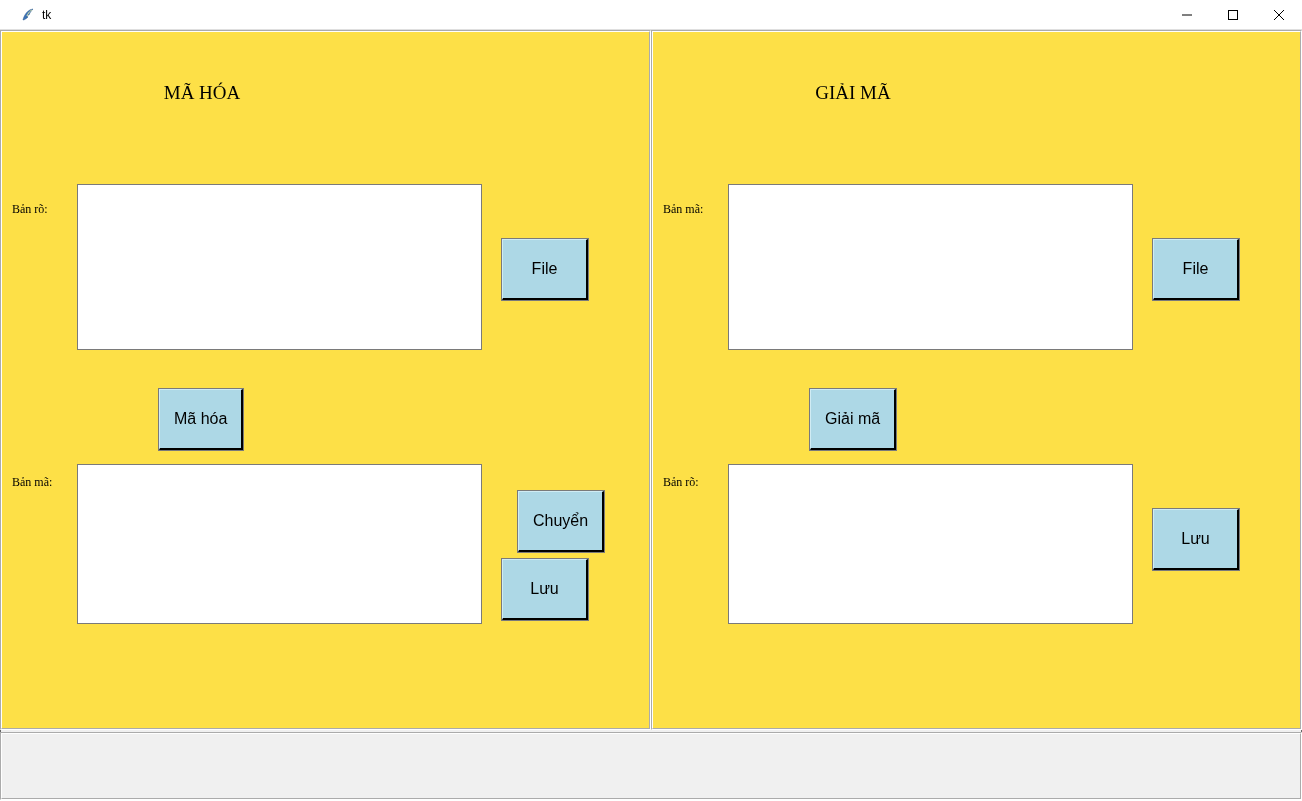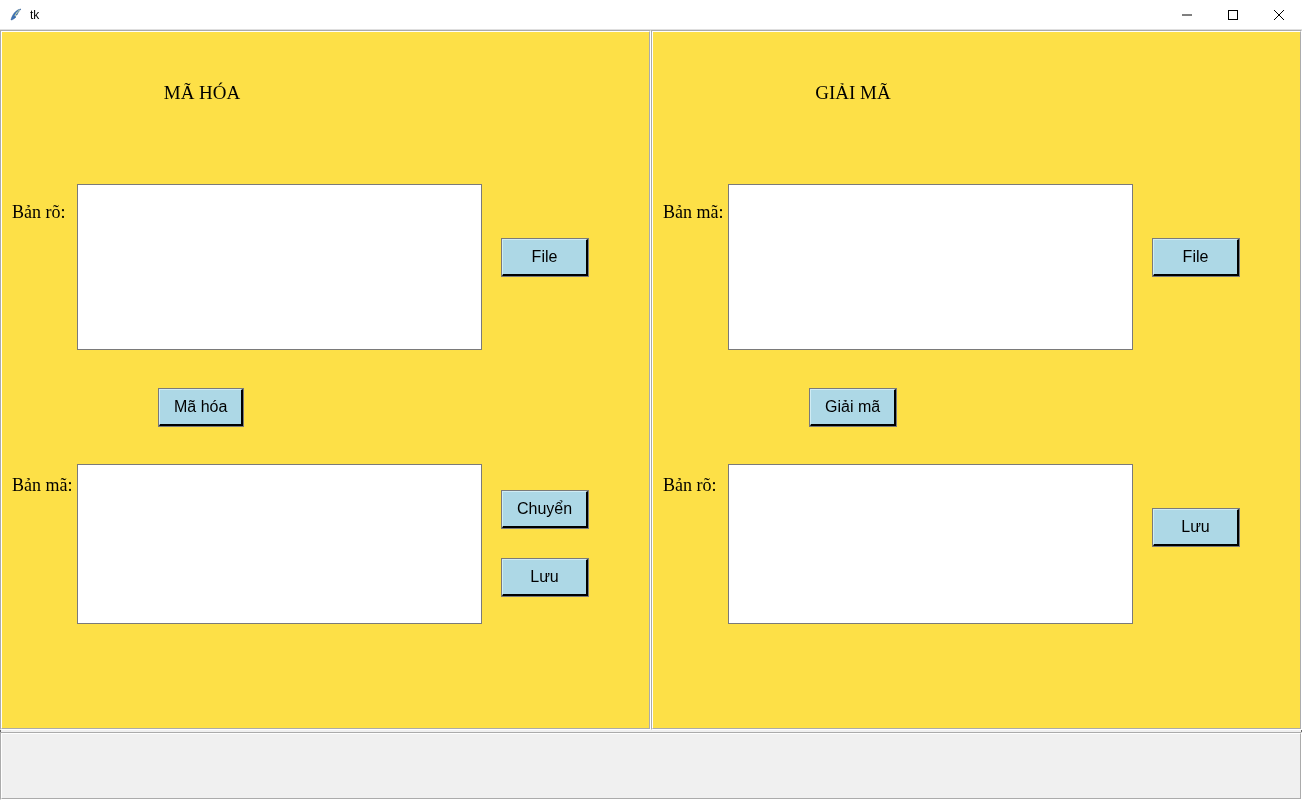--- a/index.html
+++ b/index.html
@@ -13,21 +13,21 @@
     overflow: hidden;
   }
   .titlebar {
     height: 30px;
     width: 100%;
     background: #ffffff;
     border-bottom: 1px solid #dfdfdf;
     display: flex;
     align-items: center;
     justify-content: space-between;
-    padding: 0 0 0 8px;
+    padding: 0 0 0 20px;
   }
   .titlebar-left {
     display: flex;
     align-items: center;
     gap: 6px;
   }
   .feather {
     width: 16px;
     height: 16px;
     display: inline-block;
@@ -80,21 +80,21 @@
     left: 0;
     width: 400px;
     text-align: center;
     font-family: "Times New Roman", serif;
     font-size: 19px;
     color: #000;
   }
   .label {
     position: absolute;
     font-family: "Times New Roman", serif;
-    font-size: 18px;
+    font-size: 12px;
     color: #000;
   }
   .txt {
     position: absolute;
     background: #ffffff;
     border: 1px solid #7a7a7a;
     resize: none;
     font-family: "Segoe UI", Tahoma, sans-serif;
     font-size: 13px;
     padding: 2px;
@@ -106,21 +106,21 @@
     border: none;
     border-right: 2px solid #000;
     border-bottom: 2px solid #000;
     border-top: 1px solid #d0ecf4;
     border-left: 1px solid #d0ecf4;
     outline: 1px solid #7a7a7a;
     font-family: "Segoe UI", Tahoma, sans-serif;
     font-size: 16px;
     color: #000;
     text-align: center;
-    padding: 8px 14px;
+    padding: 20px 14px;
     cursor: pointer;
   }
   .bottom-strip {
     position: absolute;
     bottom: 0;
     left: 0;
     right: 0;
     height: 68px;
     border: 2px groove #ffffff;
     background: #f0f0f0;
@@ -174,21 +174,21 @@
         <div class="heading">MÃ HÓA</div>
 
         <div class="label" style="left:10px; top:170px;">Bản rõ:</div>
         <textarea class="txt" style="left: 75px; top: 152px; width: 405px; height: 166px;"></textarea>
         <button class="btn" style="left:500px; top:207px; width:86px;">File</button>
 
         <button class="btn" style="left:157px; top:357px;">Mã hóa</button>
 
         <div class="label" style="left:10px; top:443px;">Bản mã:</div>
         <textarea class="txt" style="left: 75px; top: 432px; width: 405px; height: 160px;"></textarea>
-        <button class="btn" style="left:500px; top:459px; width:86px;">Chuyển</button>
+        <button class="btn" style="left:516px; top:459px; width:86px;">Chuyển</button>
         <button class="btn" style="left:500px; top:527px; width:86px;">Lưu</button>
       </div>
     </div>
 
     <div class="panel">
       <div class="panel-inner">
         <div class="heading" style="width:400px;">GIẢI MÃ</div>
 
         <div class="label" style="left:10px; top:170px;">Bản mã:</div>
         <textarea class="txt" style="left: 75px; top: 152px; width: 405px; height: 166px;"></textarea>

